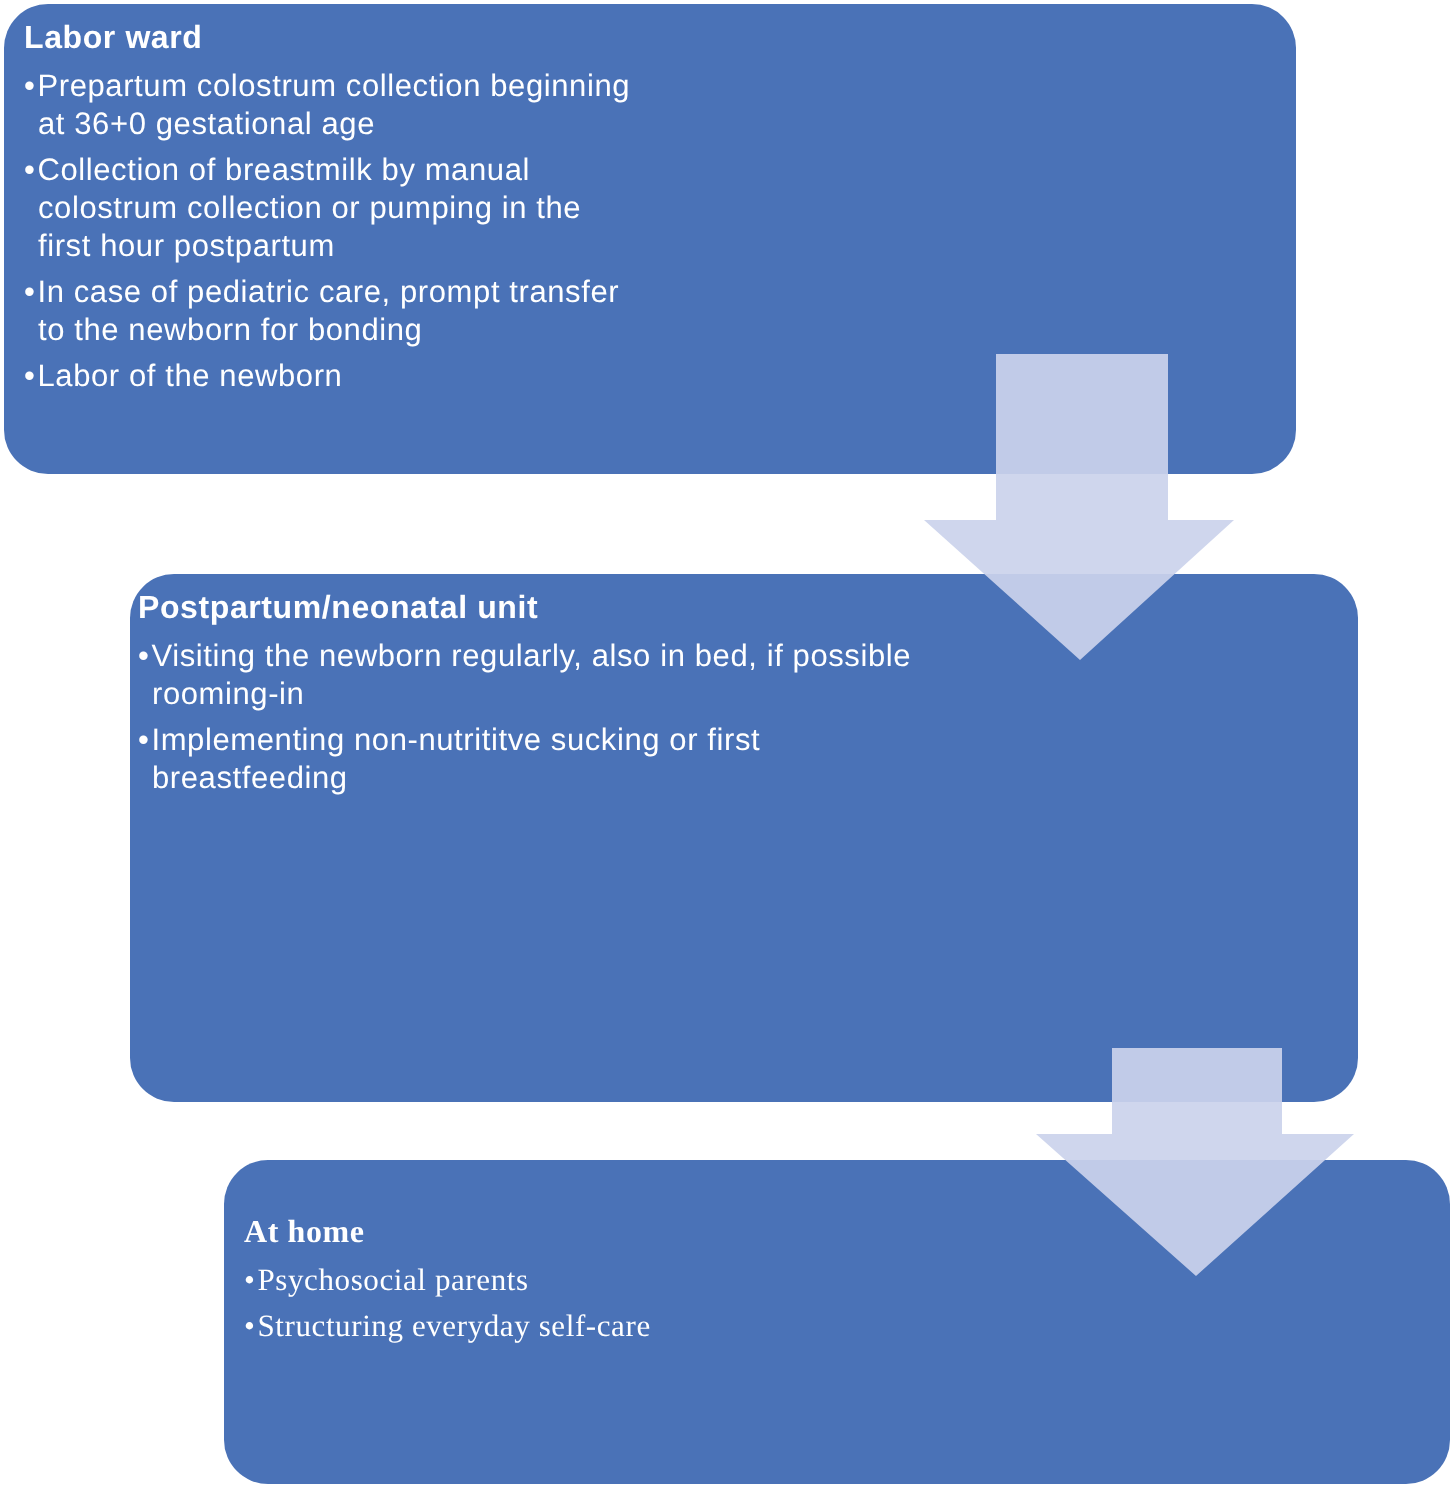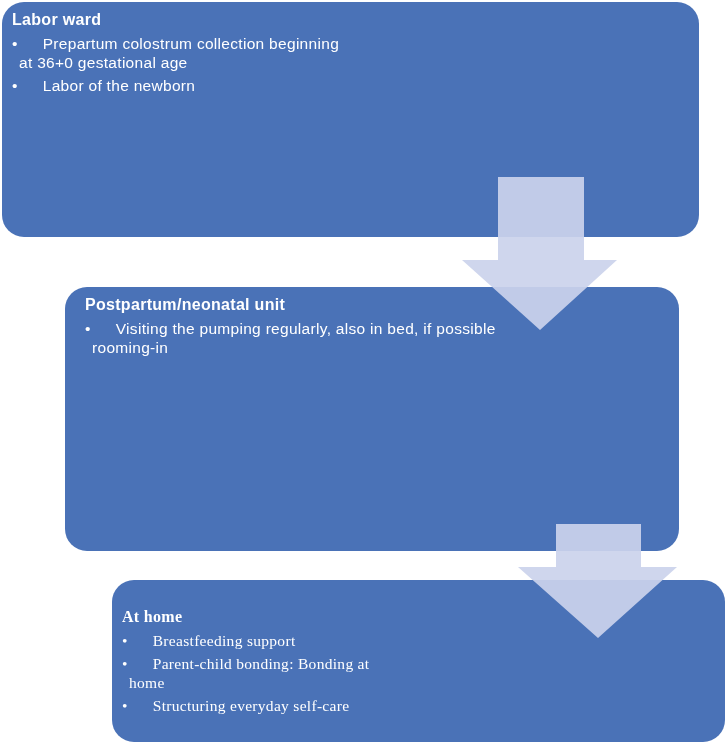--- a/index.html
+++ b/index.html
@@ -12,40 +12,40 @@
     font-family: "Liberation Sans", sans-serif;
   }
   .stage {
     position: absolute;
     box-sizing: border-box;
     background: #4a72b7;
     border-radius: 22px;
     color: #ffffff;
     z-index: 1;
   }
-  #box-labor      { left: 2px;   top: 2px;   width: 697px; height: 235px; padding: 8px 14px 0 10px; }
-  #box-postpartum { left: 65px;  top: 287px; width: 614px; height: 264px; padding: 8px 14px 0 20px; }
+  #box-labor      { left: 2px;   top: 2px;   width: 646px; height: 235px; padding: 8px 14px 0 10px; }
+  #box-postpartum { left: 65px;  top: 287px; width: 614px; height: 264px; padding: 8px 14px 0 4px; }
   #box-home       { left: 112px; top: 580px; width: 613px; height: 162px; padding: 27px 14px 0 10px; font-family: Liberation Serif, serif; }
 
   .box-title {
     font-weight: bold;
     font-size: 16px;
     line-height: 20px;
     letter-spacing: 0.3px;
     margin-bottom: 4px;
   }
   .bullet {
     font-size: 15.5px;
     line-height: 19px;
     letter-spacing: 0.3px;
     margin-bottom: 4px;
     padding-left: 7px;
     text-indent: -7px;
   }
-  .bullet .btext { white-space: pre-line; margin-left: 24px; }
+  .bullet .btext { white-space: pre-line; }
   .bullet .dot { padding-right: 1px; }
 
   .arrow {
     position: absolute;
     z-index: 2;
     display: block;
   }
   .arrow polygon {
     fill: #cbd3eb;
     fill-opacity: 0.92;
@@ -55,34 +55,39 @@
 </style>
 </head>
 <body>
 
 <div class="canvas">
 
   <div class="stage" id="box-labor">
     <div class="box-title">Labor ward</div>
     <div class="bullet"><span class="dot">•</span><span class="btext">Prepartum colostrum collection beginning
 at 36+0 gestational age</span></div>
+    <div class="bullet"><span class="dot">•</span><span class="btext">Collection of breastmilk by manual
+colostrum collection or pumping in the
+first hour postpartum</span></div>
+    <div class="bullet"><span class="dot">•</span><span class="btext">In case of pediatric care, prompt transfer
+to the newborn for bonding</span></div>
     <div class="bullet"><span class="dot">•</span><span class="btext">Labor of the newborn</span></div>
   </div>
 
   <div class="stage" id="box-postpartum">
     <div class="box-title">Postpartum/neonatal unit</div>
-    <div class="bullet"><span class="dot">•</span><span class="btext">Visiting the pumping regularly, also in bed, if possible
+    <div class="bullet"><span class="dot">•</span><span class="btext">Visiting the newborn regularly, also in bed, if possible
 rooming-in</span></div>
+    <div class="bullet"><span class="dot">•</span><span class="btext">Implementing non-nutrititve sucking or first
+breastfeeding</span></div>
   </div>
 
   <div class="stage" id="box-home">
     <div class="box-title">At home</div>
-    <div class="bullet"><span class="dot">•</span><span class="btext">Breastfeeding support</span></div>
-    <div class="bullet"><span class="dot">•</span><span class="btext">Parent-child bonding: Bonding at
-home</span></div>
+    <div class="bullet"><span class="dot">•</span><span class="btext">Psychosocial parents</span></div>
     <div class="bullet"><span class="dot">•</span><span class="btext">Structuring everyday self-care</span></div>
   </div>
 
   <svg class="arrow" id="arrow-1" width="156" height="153" viewBox="0 0 156 153" aria-hidden="true">
     <polygon points="36,0 122,0 122,83 155,83 78,153 0,83 36,83"></polygon>
   </svg>
 
   <svg class="arrow" id="arrow-2" width="159" height="114" viewBox="0 0 159 114" aria-hidden="true">
     <polygon points="38,0 123,0 123,43 159,43 80,114 0,43 38,43"></polygon>
   </svg>

